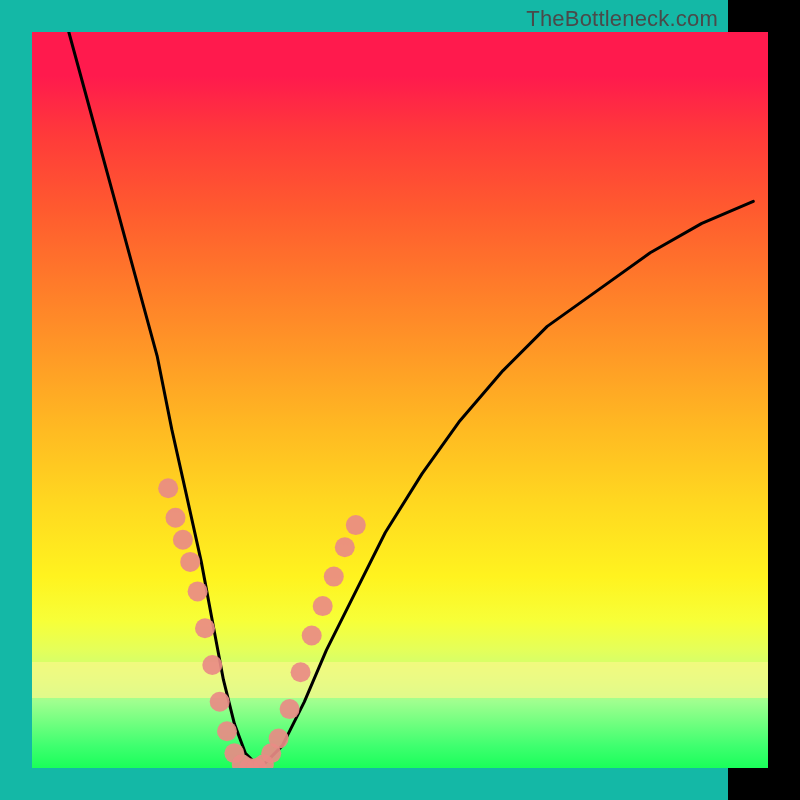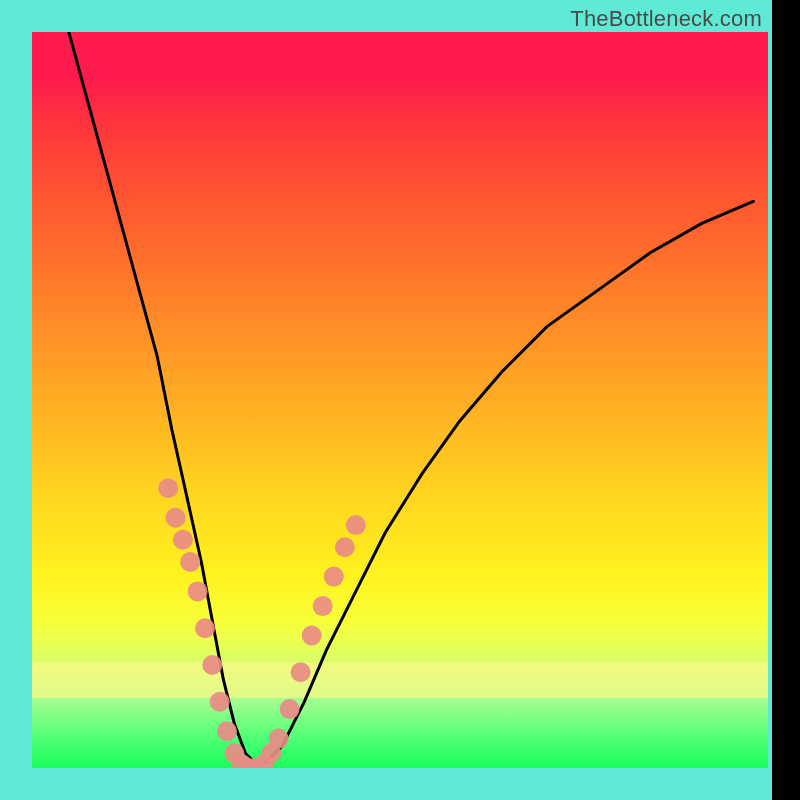--- a/index.html
+++ b/index.html
@@ -8,22 +8,21 @@
     width: 800px;
     height: 800px;
     overflow: hidden;
     background: #000;
     font-family: Arial, Helvetica, sans-serif;
   }
   .frame {
     position: relative;
     width: 728px;
     height: 800px;
-    background: #5eead4;
-    padding-left: 44px;
+    background: #14b8a6;
   }
   .plot-area {
     position: absolute;
     left: 32px;
     top: 32px;
     width: 736px;
     height: 736px;
     background: linear-gradient(
       to bottom,
       #ff1a4d 0%,

